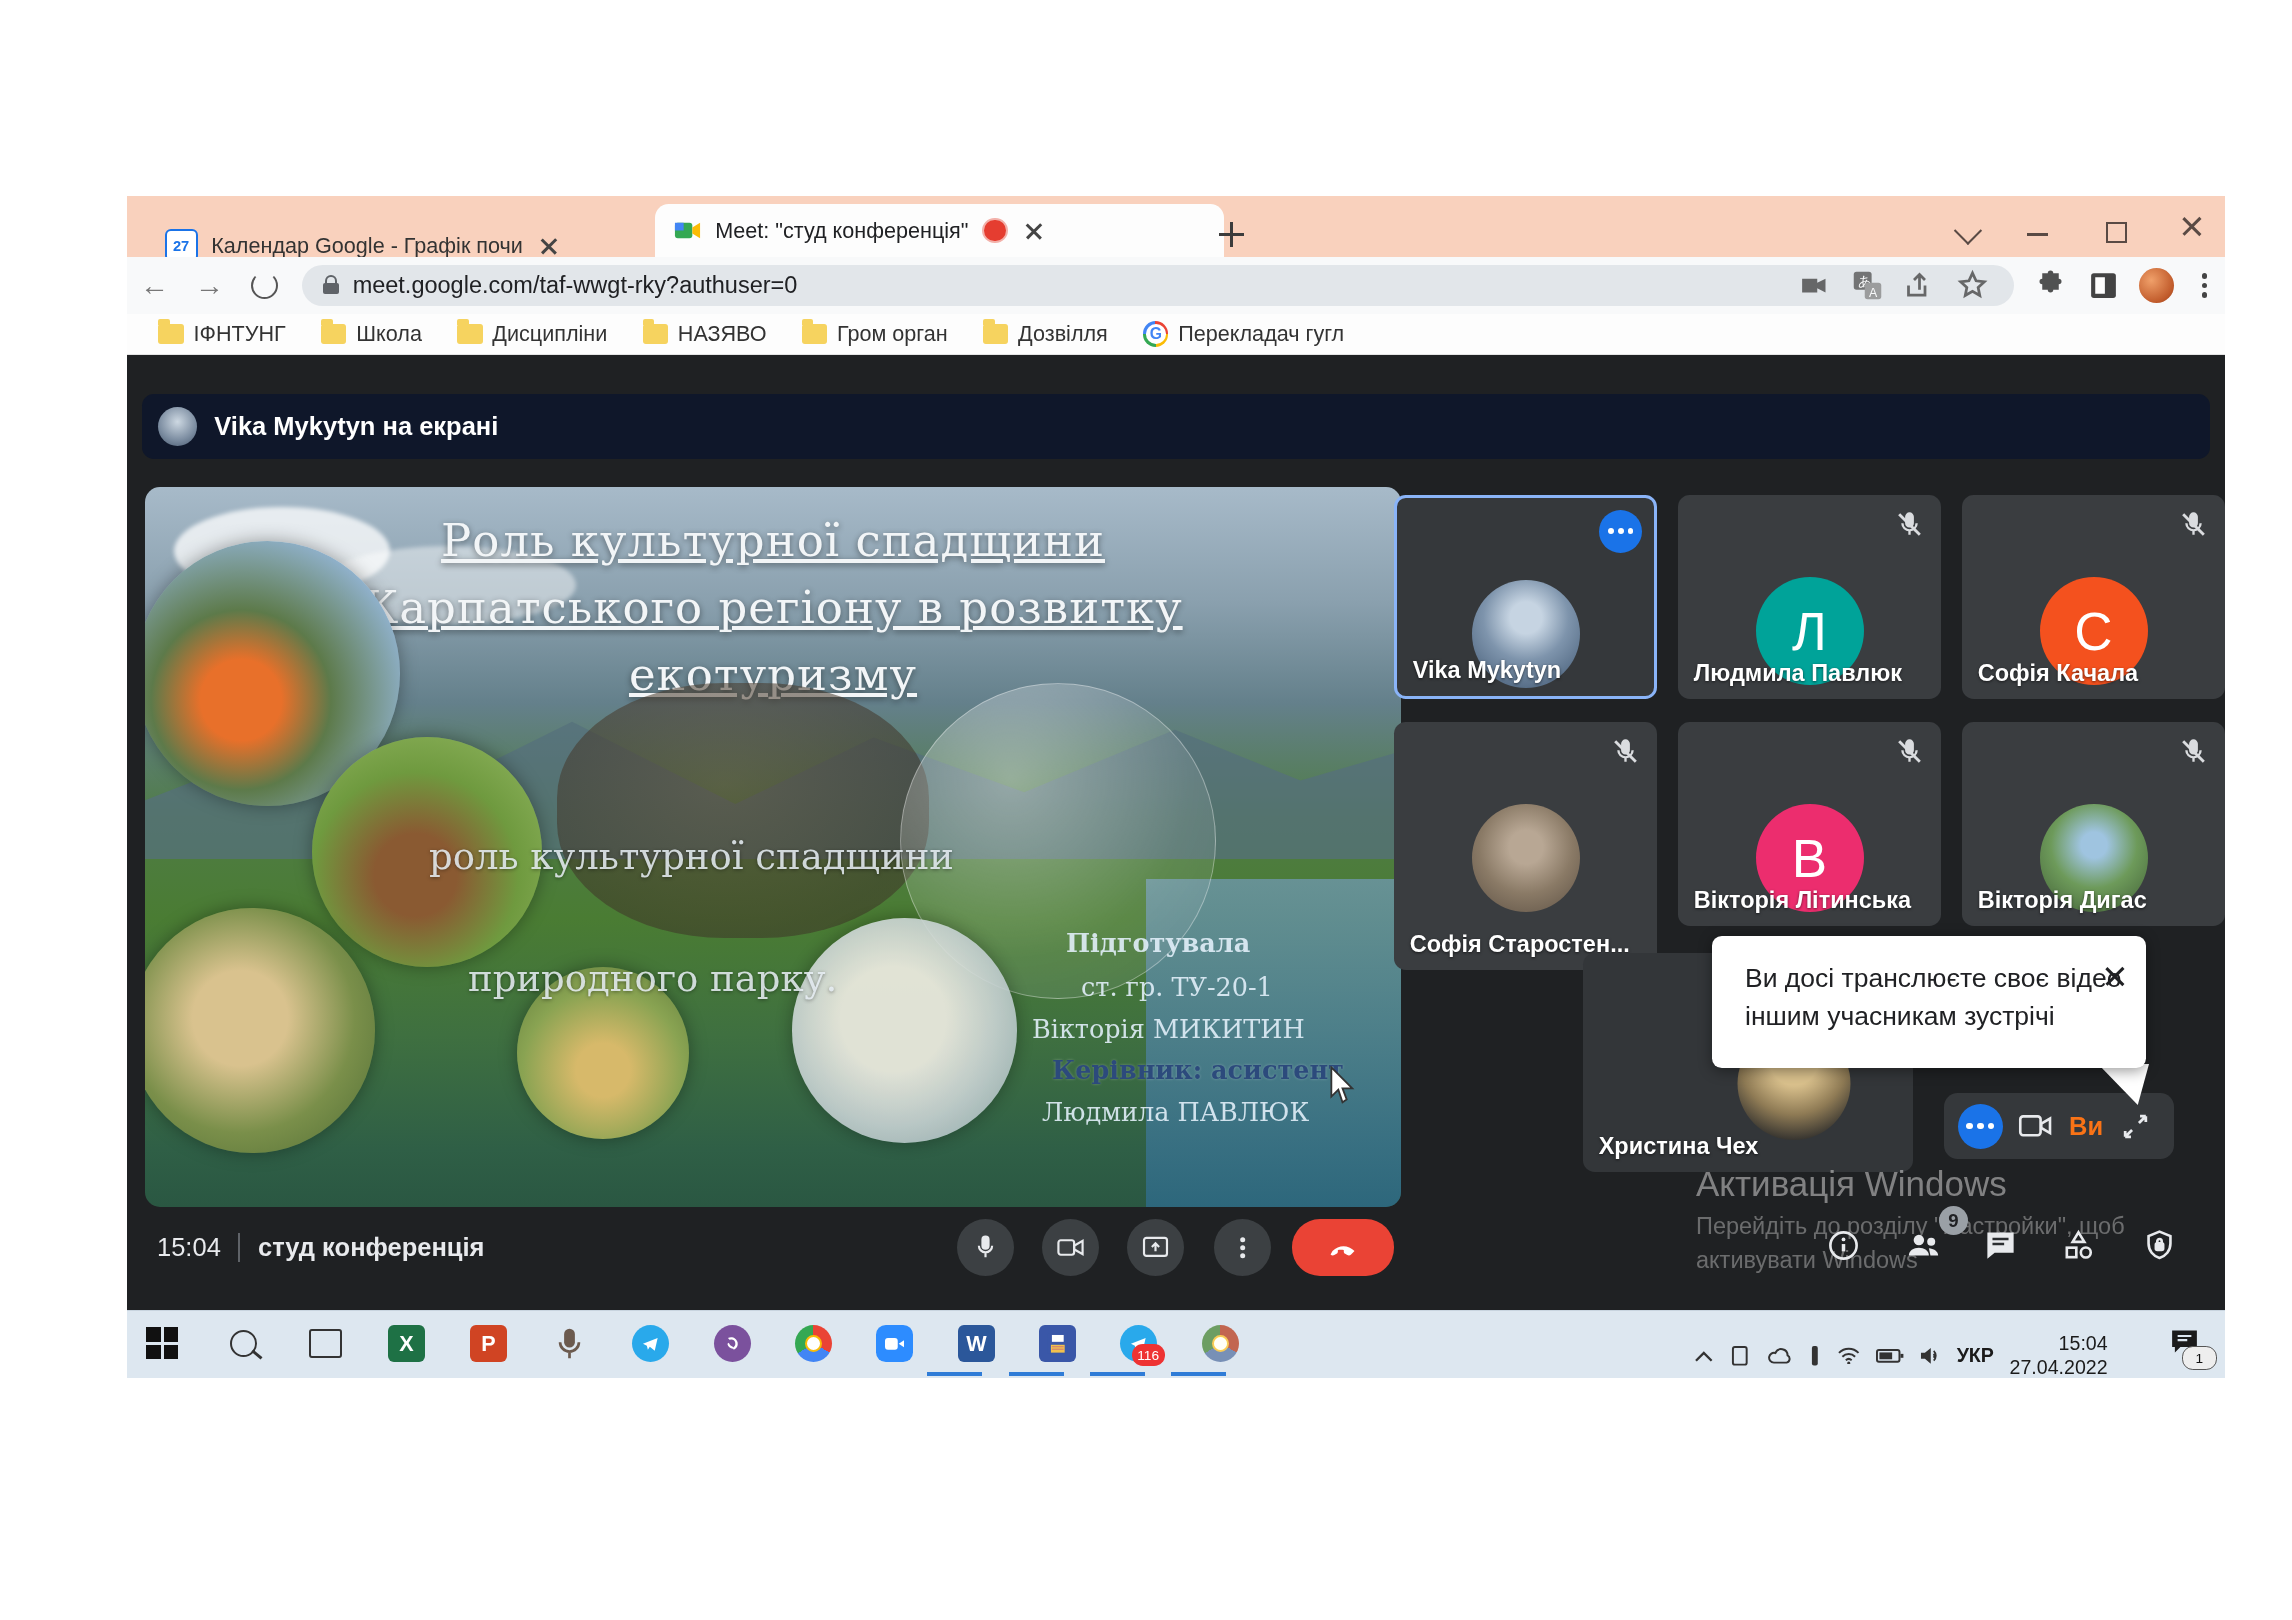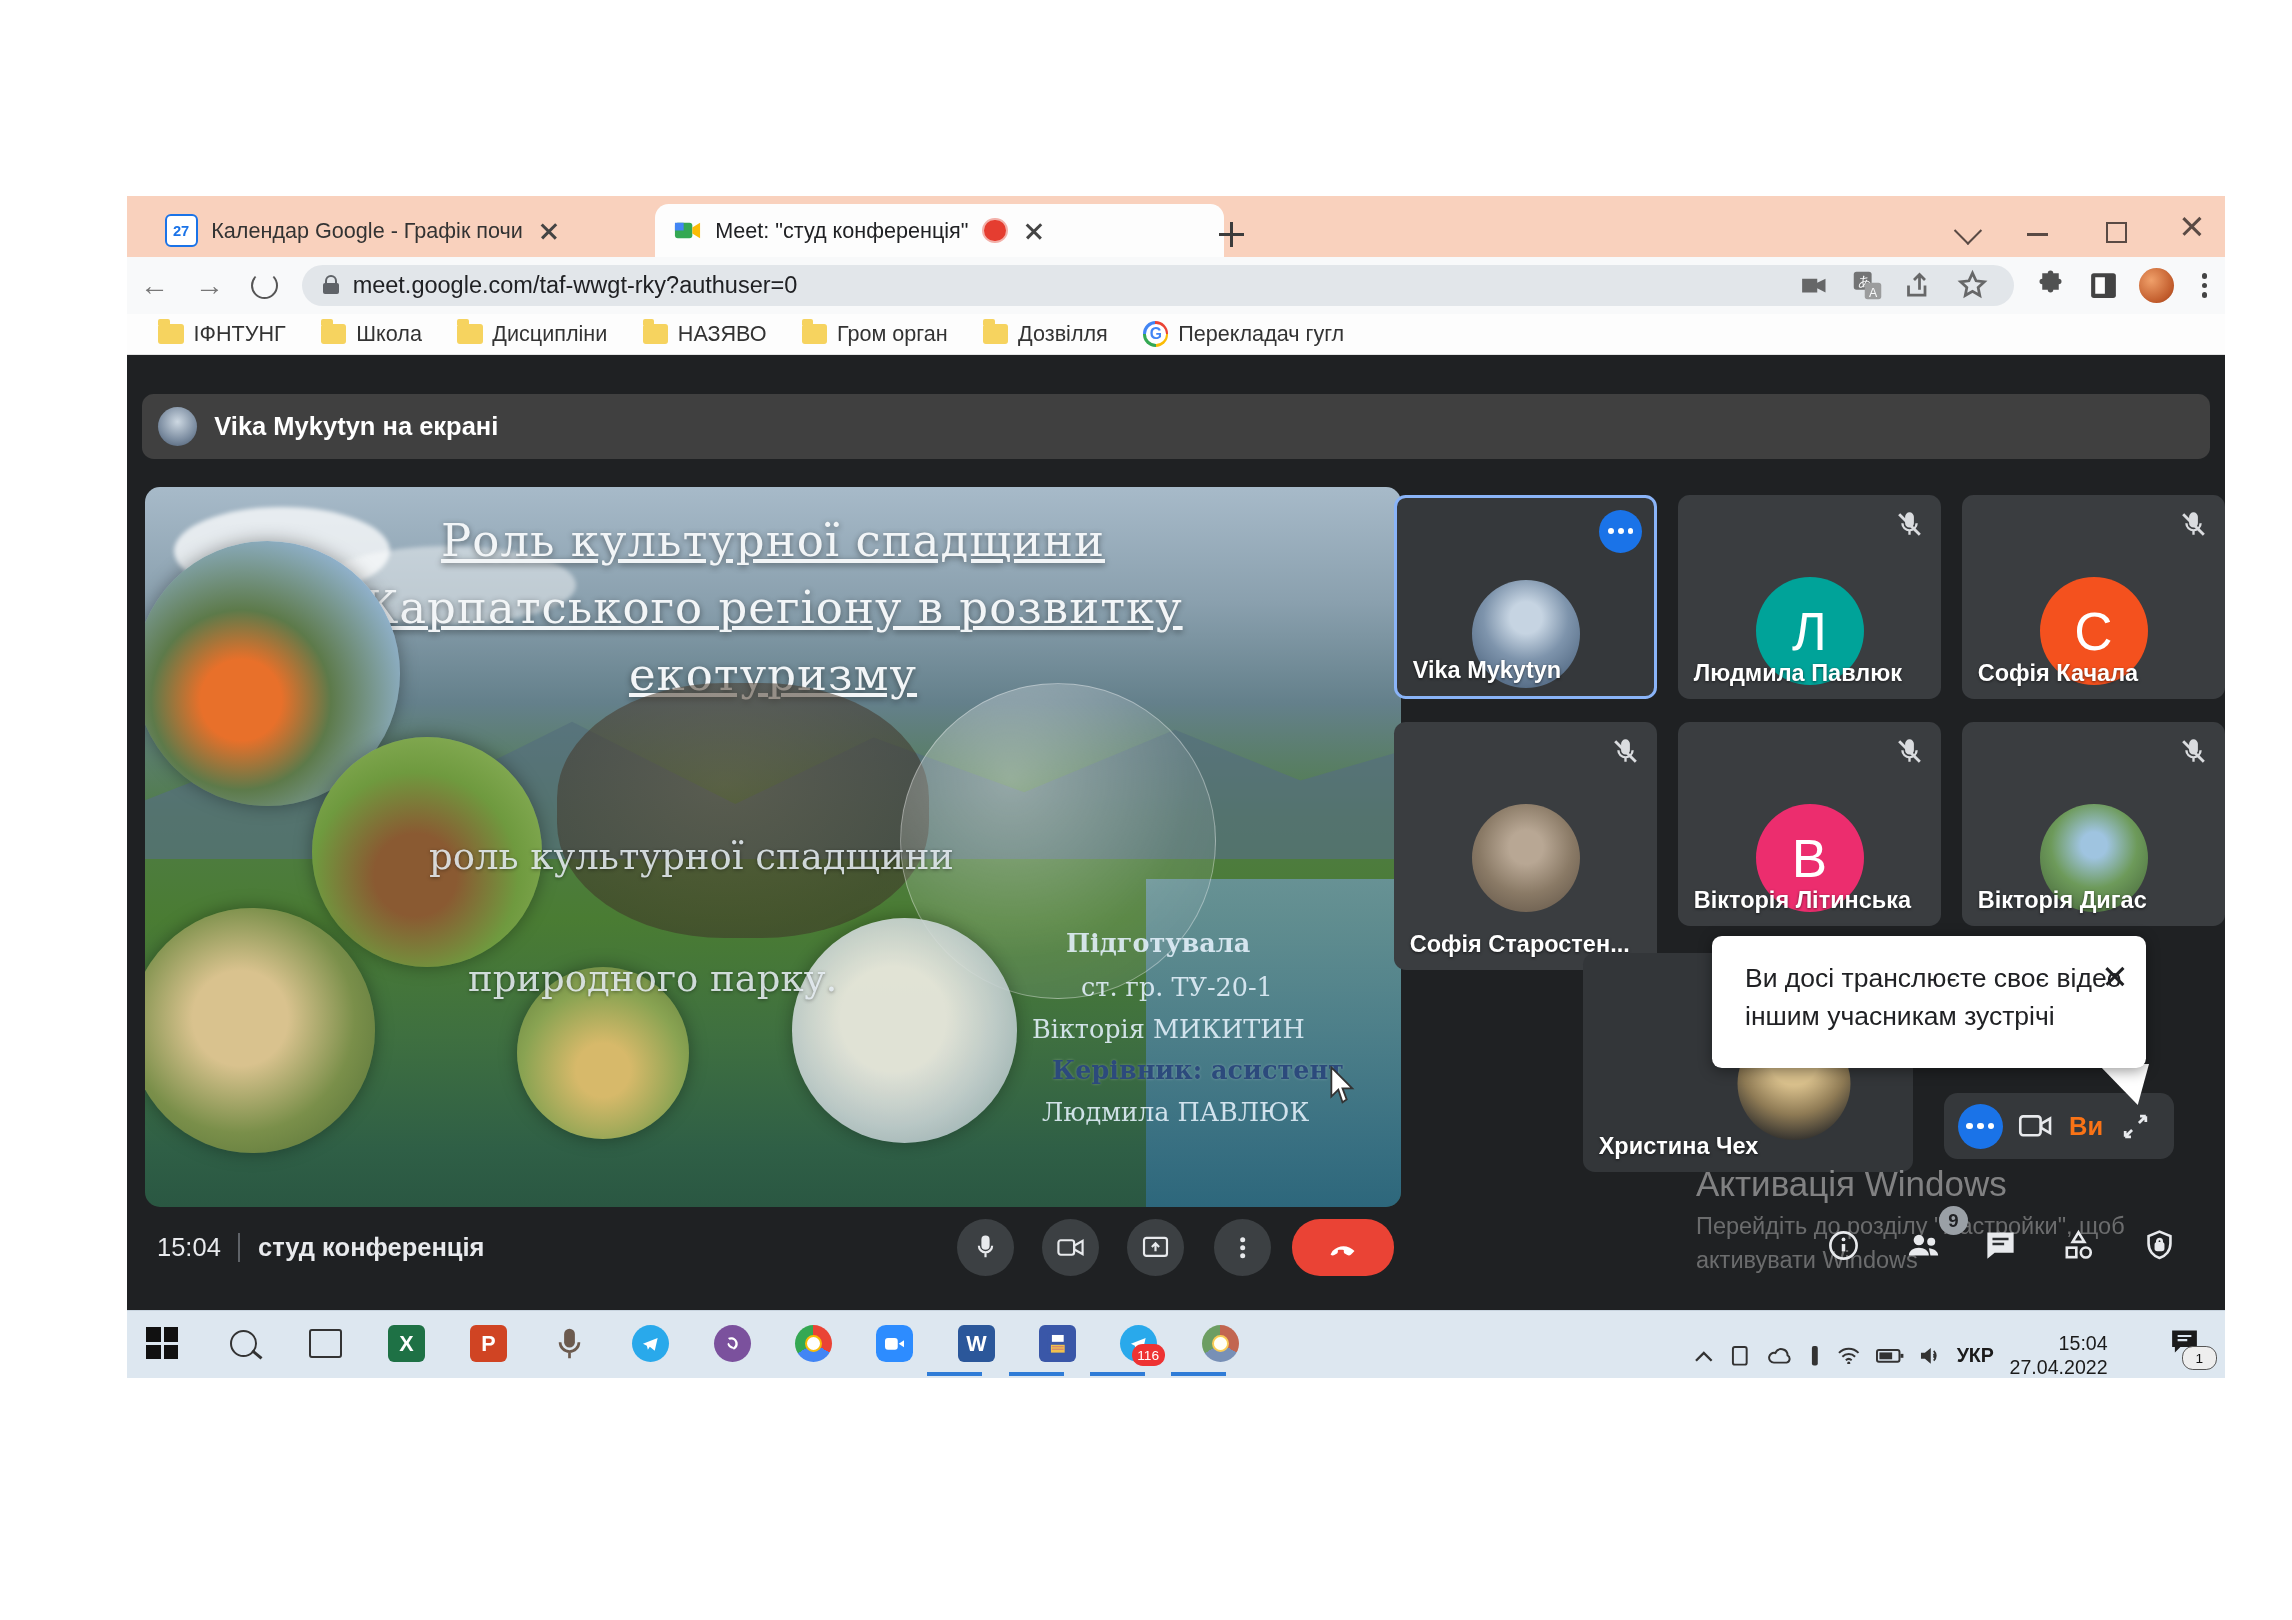--- a/index.html
+++ b/index.html
@@ -50,21 +50,21 @@
   .bmark{display:flex;align-items:center;gap:9.8px;font-size:21.6px;color:#333;padding:0 13.7px;height:33px;}
   .folder{width:25.5px;height:19.6px;background:#f6d35f;border-radius:2.9px;position:relative;}
   .folder:before{content:"";position:absolute;left:0;top:-4.9px;width:11.8px;height:5.9px;background:#f6d35f;border-radius:2px 2px 0 0;}
   .gicon{width:25.5px;height:25.5px;border-radius:50%;background:conic-gradient(#ea4335 0 25%,#fbbc05 25% 50%,#34a853 50% 75%,#4285f4 75% 100%);
          position:relative;display:flex;align-items:center;justify-content:center;}
   .gicon:after{content:"G";position:absolute;inset:2.9px;background:#fff;border-radius:50%;
                font-size:15.7px;font-weight:bold;color:#4285f4;display:flex;align-items:center;justify-content:center;}
 
   
   .meetbg{left:127px;top:355px;width:2098px;height:956px;background:#1f2123;}
-  .banner{left:142px;top:394px;width:2068px;height:65px;background:#404040;border-radius:11.8px;
+  .banner{left:142px;top:394px;width:2068px;height:65px;background:#0f172a;border-radius:11.8px;
           display:flex;align-items:center;gap:17.6px;padding-left:15.7px;box-sizing:border-box;}
   .banner .pav{width:39px;height:39px;border-radius:50%;background:radial-gradient(circle at 50% 38%,#cdd8e2,#7b8ca0 60%,#45566b);}
   .bannertxt{color:#fff;font-size:25.5px;font-weight:bold;}
 
   
   .slide{left:145px;top:487px;width:1256px;height:720px;border-radius:15px;overflow:hidden;
          background:linear-gradient(180deg,#a7bac9 0%,#8aa0ae 16%,#64808b 30%,#4f7c45 46%,#4a7c33 60%,#3f7040 76%,#2f5f46 92%,#2a5742 100%);}
   .cloud{position:absolute;background:rgba(255,255,255,.75);border-radius:50%;filter:blur(2px);}
   .mrange{position:absolute;left:0;top:176px;width:100%;height:196px;background:#55707c;opacity:.75;
           clip-path:polygon(0 70%,12% 40%,22% 68%,34% 30%,47% 72%,58% 38%,70% 66%,82% 34%,92% 60%,100% 45%,100% 100%,0 100%);}
@@ -140,21 +140,21 @@
   .redbadge{position:absolute;right:-7.8px;bottom:-3.9px;min-width:25.5px;height:21.6px;border-radius:10.8px;background:#e33;color:#fff;
             font-size:13.7px;display:flex;align-items:center;justify-content:center;padding:0 3.9px;}
   .cursor{z-index:40;}
 </style>
 </head>
 <body>
 
 <div id="screen">
 
   <div class="abs tabstrip"></div>
-  <div class="abs tab inactive" style="left:147px;top:204px;width:500px;">
+  <div class="abs tab inactive" style="left:147px;top:219px;width:500px;">
     <span class="favsq fav-cal">27</span>
     <span class="tabtitle" style="max-width:392px;">Календар Google - Графік почи</span>
     <span class="tabclose"></span>
   </div>
   <div class="abs tab active" style="left:655px;top:204px;width:534px;">
     <span class="favsq">
       <svg width="29" height="29" viewBox="0 0 30 30">
           <rect x="2" y="7" width="18" height="16" rx="3" fill="#34a853"></rect>
           <path d="M20 12l8-5v16l-8-5z" fill="#fbbc05"></path>
           <rect x="2" y="7" width="9" height="8" fill="#4285f4"></rect>

